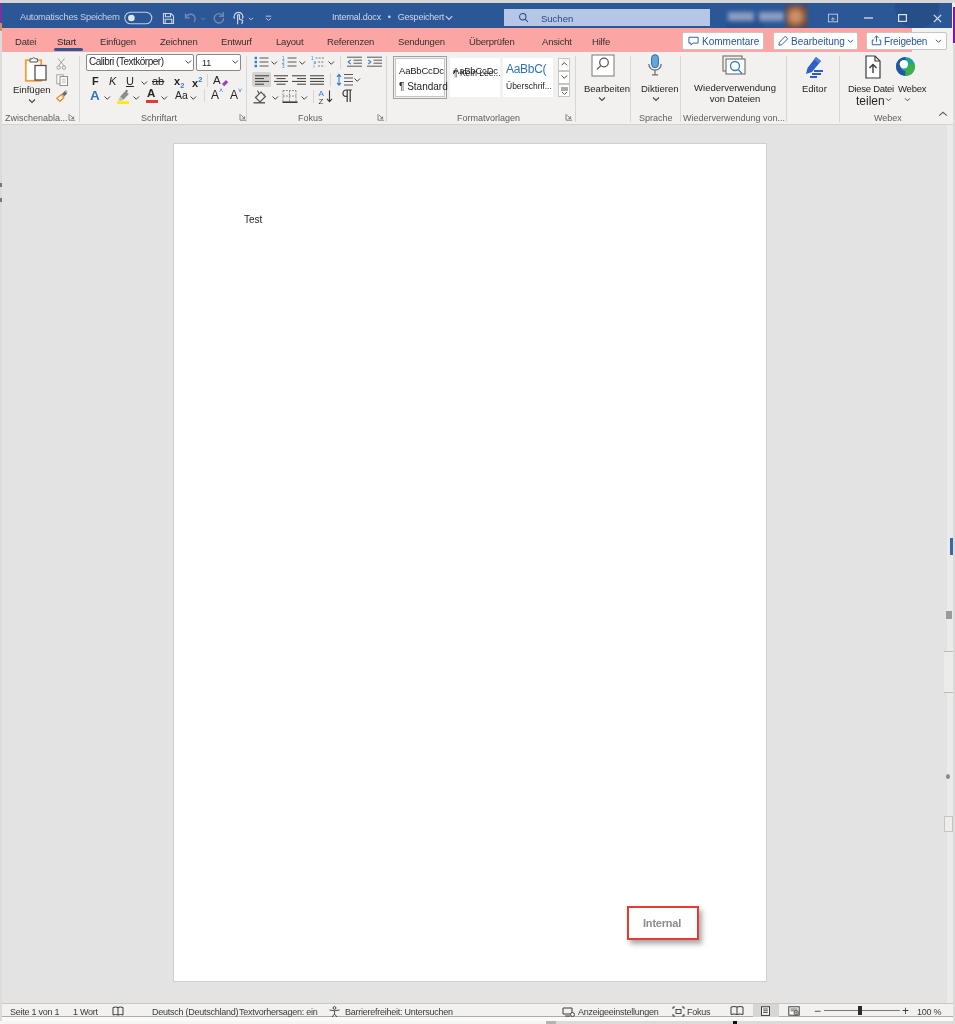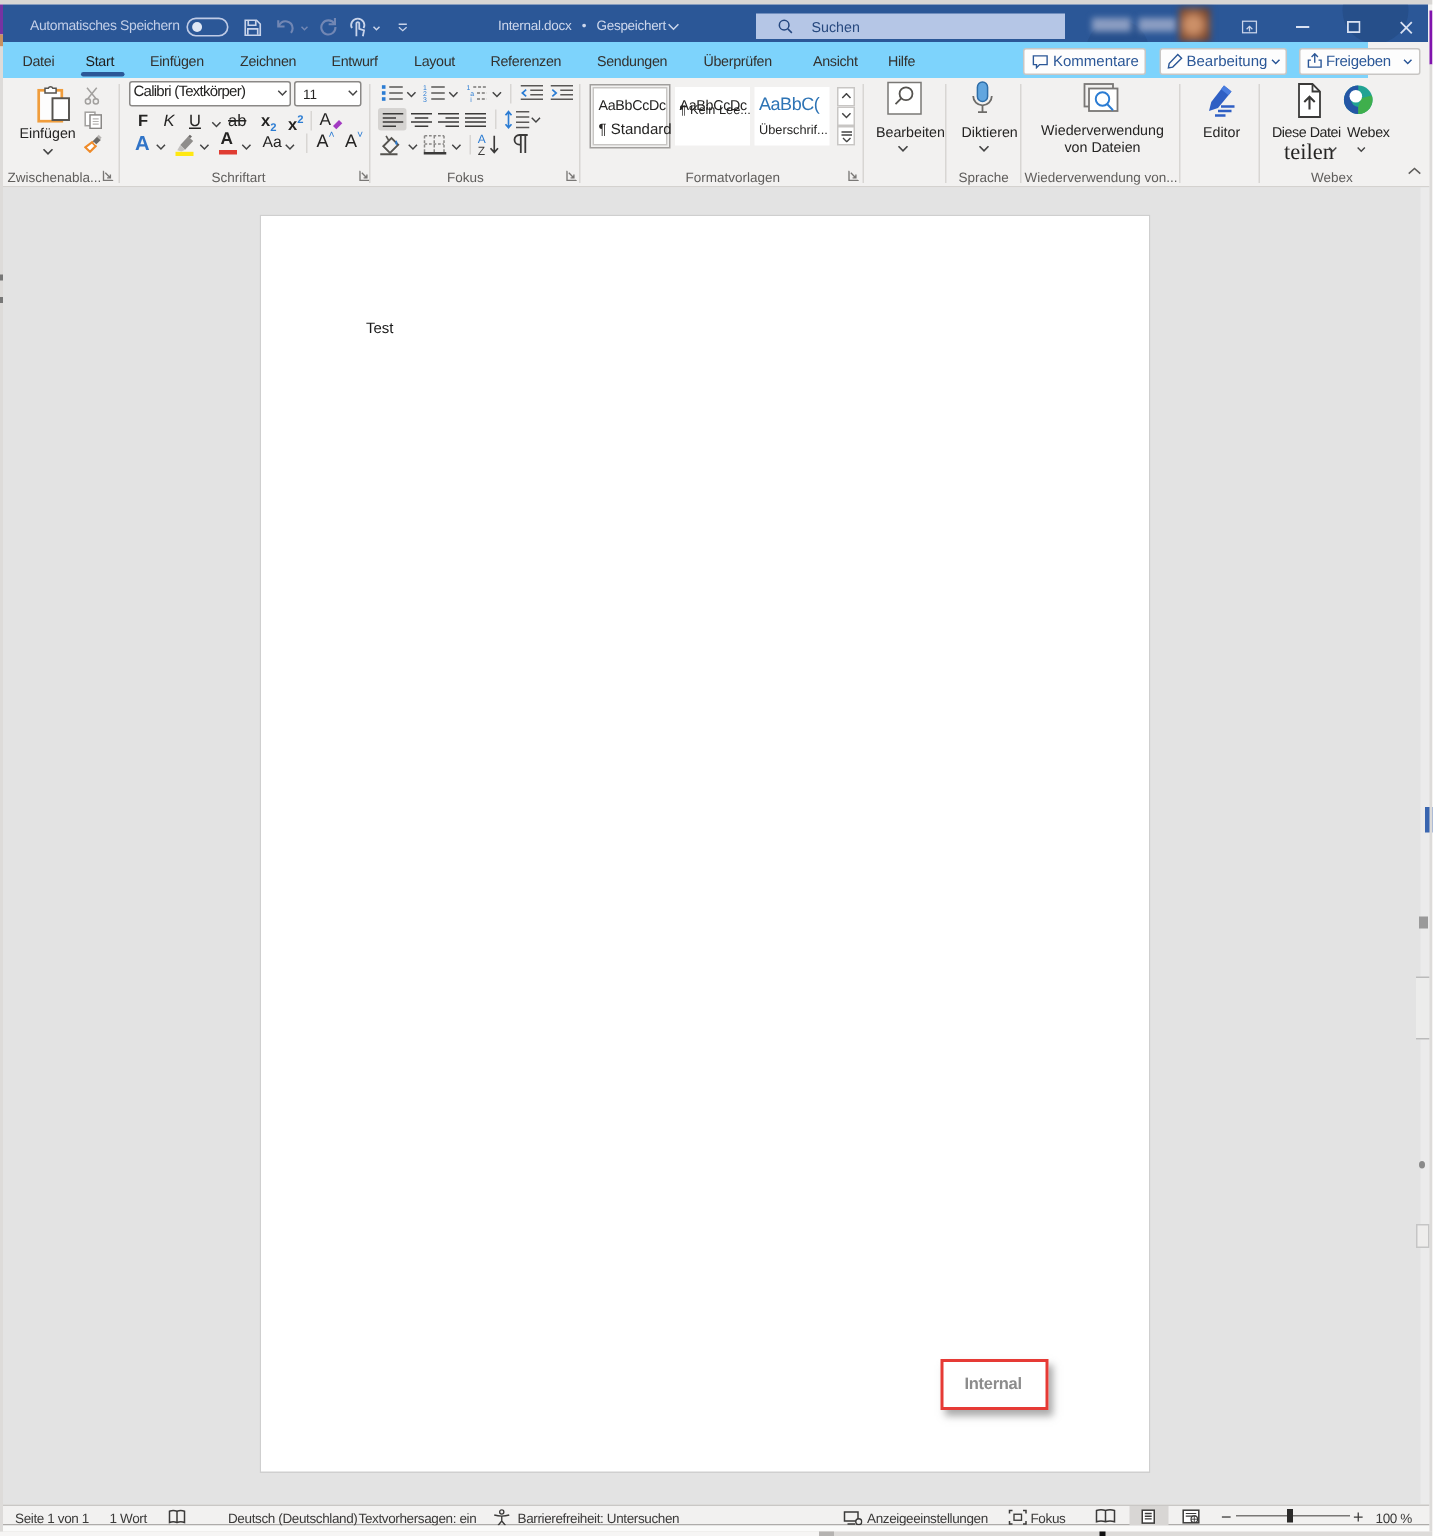--- a/index.html
+++ b/index.html
@@ -12,21 +12,21 @@
   .topstrip { left:0; top:0; width:955px; height:3px; background:#d8d6d4; }
   .lpurple { left:0; top:3px; width:2px; height:20px; background:#7733a2; }
   .ltan { left:0; top:23px; width:2px; height:8px; background:#c89060; }
   .rpurple { left:953px; top:7px; width:2px; height:36px; background:#8012ad; }
 
   
   .titlebar { left:2px; top:3px; width:950px; height:25px; background:#2b5797; color:#c9d4ea; font-size:9.5px; overflow:hidden; }
   .tb-txt { top:9px; color:#c3cfe8; letter-spacing:-0.25px; font-size:9.3px; }
 
   
-  .tabrow { left:2px; top:28px; width:910px; height:24px; background:#7dd3fc; font-size:9.5px; color:#33312e; }
+  .tabrow { left:2px; top:28px; width:910px; height:24px; background:#fca5a5; font-size:9.5px; color:#33312e; }
   .tab { position:absolute; top:8px; letter-spacing:-0.2px; }
   .tab.sel { color:#201f1e; }
   .selline { position:absolute; left:52px; top:20px; width:29px; height:3px; background:#2b5797; border-radius:2px; }
 
   
   .ribbon { left:2px; top:52px; width:951px; height:72px; background:#f2f1f0; }
   .rdiv { position:absolute; top:4px; width:1px; height:66px; background:#d8d6d3; }
   .glabel { position:absolute; top:61px; font-size:9px; color:#5f5d5b; white-space:nowrap; }
   .launcher { position:absolute; top:61px; width:8px; height:8px; }
 
@@ -413,21 +413,21 @@
     </svg>
     <span class="abs" style="left:800px;top:31px;font-size:9.5px;color:#252423;">Editor</span>
     <div class="rdiv" style="left:837px;"></div>
 
     <svg class="abs" style="left:862px;top:3px;" width="18" height="24" viewBox="0 0 18 24">
       <path d="M2 1 h9 l5 5 v17 h-14 z" fill="#fff" stroke="#3b3a39" stroke-width="1.2"></path>
       <path d="M11 1 v5 h5" fill="none" stroke="#3b3a39" stroke-width="1.2"></path>
       <path d="M9 18 v-8 M5.5 13 L9 9.5 l3.5 3.5" fill="none" stroke="#3b3a39" stroke-width="1.4"></path>
     </svg>
     <span class="abs" style="left:846px;top:31px;font-size:9.5px;color:#252423;letter-spacing:-0.3px;">Diese Datei</span>
-    <span class="abs" style="left:854px;top:42px;font-size:15px;color:#252423;font-family:Liberation Serif, serif;">teilen</span>
+    <span class="abs" style="left:854px;top:42px;font-size:12px;color:#252423;">teilen</span>
     <svg class="abs" style="left:883px;top:46px;" width="7" height="4" viewBox="0 0 8 5">
         <path d="M1 .5 l3 3 l3-3" fill="none" stroke="#444" stroke-width="1.2"></path>
       </svg>
     <svg class="abs" style="left:893px;top:4px;" width="21" height="21" viewBox="0 0 22 22">
       <circle cx="11" cy="11" r="10" fill="#21a393"></circle>
       <path d="M11 1 a10 10 0 0 0 0 20 L11 16 a5 5 0 0 1 0-10 z" fill="#2456a5"></path>
       <path d="M11 21 a10 10 0 0 0 9.5-13 L13 10 l-2 6 z" fill="#3faf4c"></path>
       <circle cx="9.3" cy="8.6" r="4.4" fill="#fff"></circle>
     </svg>
     <span class="abs" style="left:896px;top:31px;font-size:9.5px;color:#252423;letter-spacing:-0.2px;">Webex</span>

